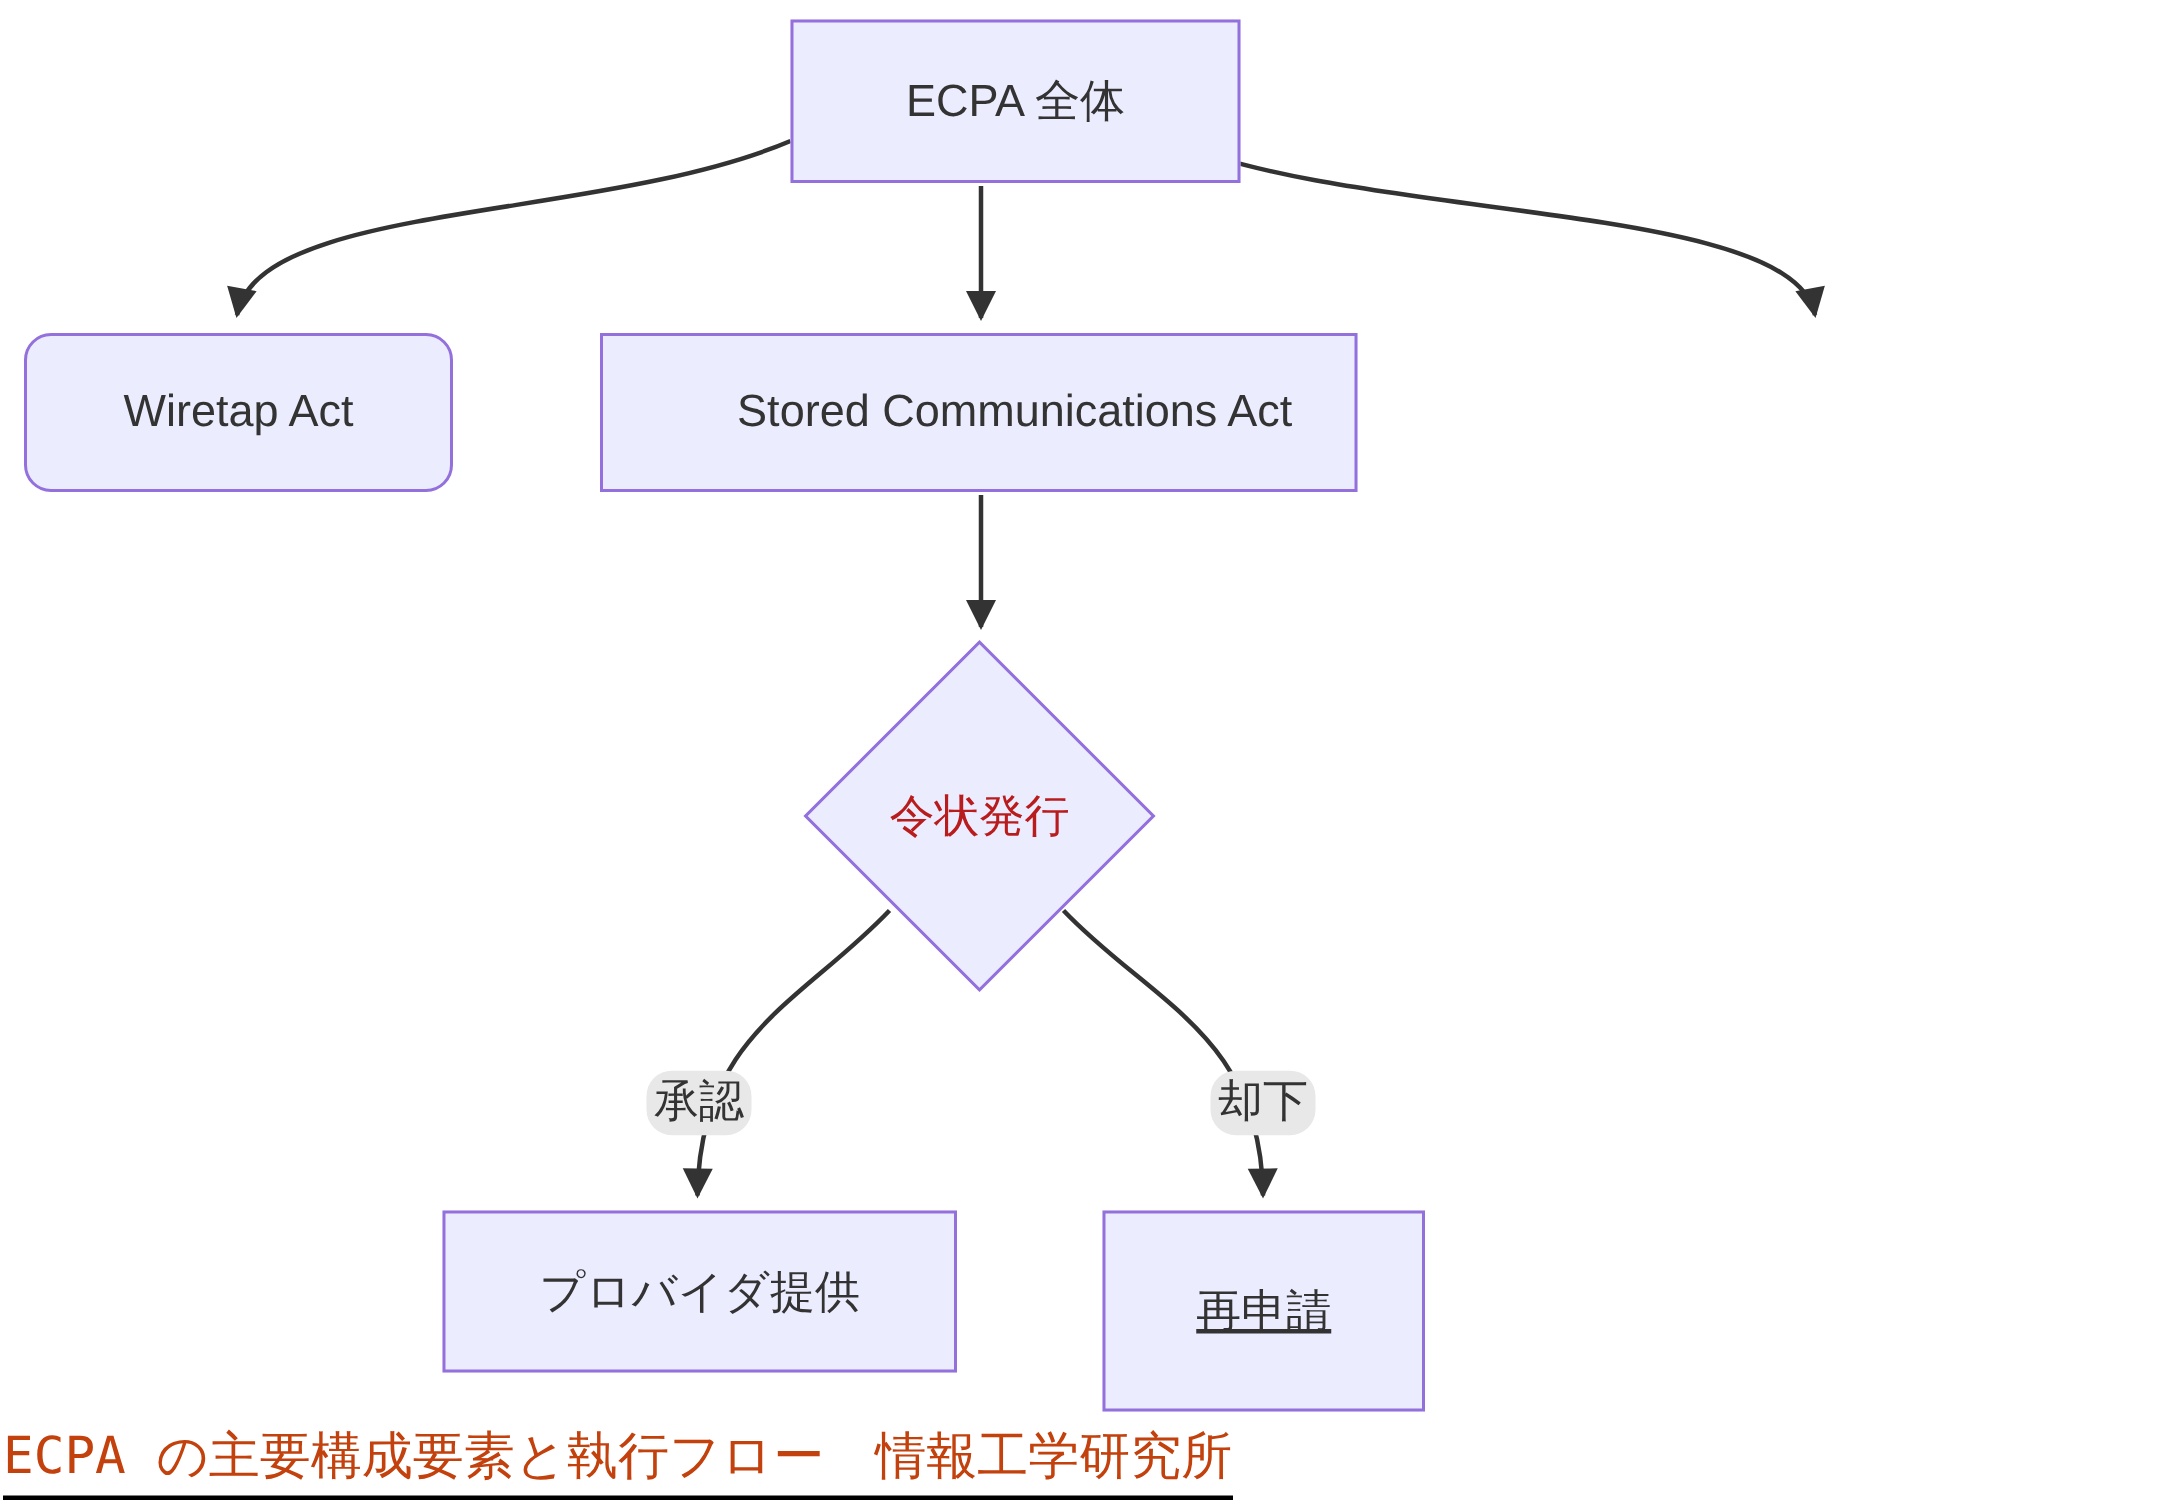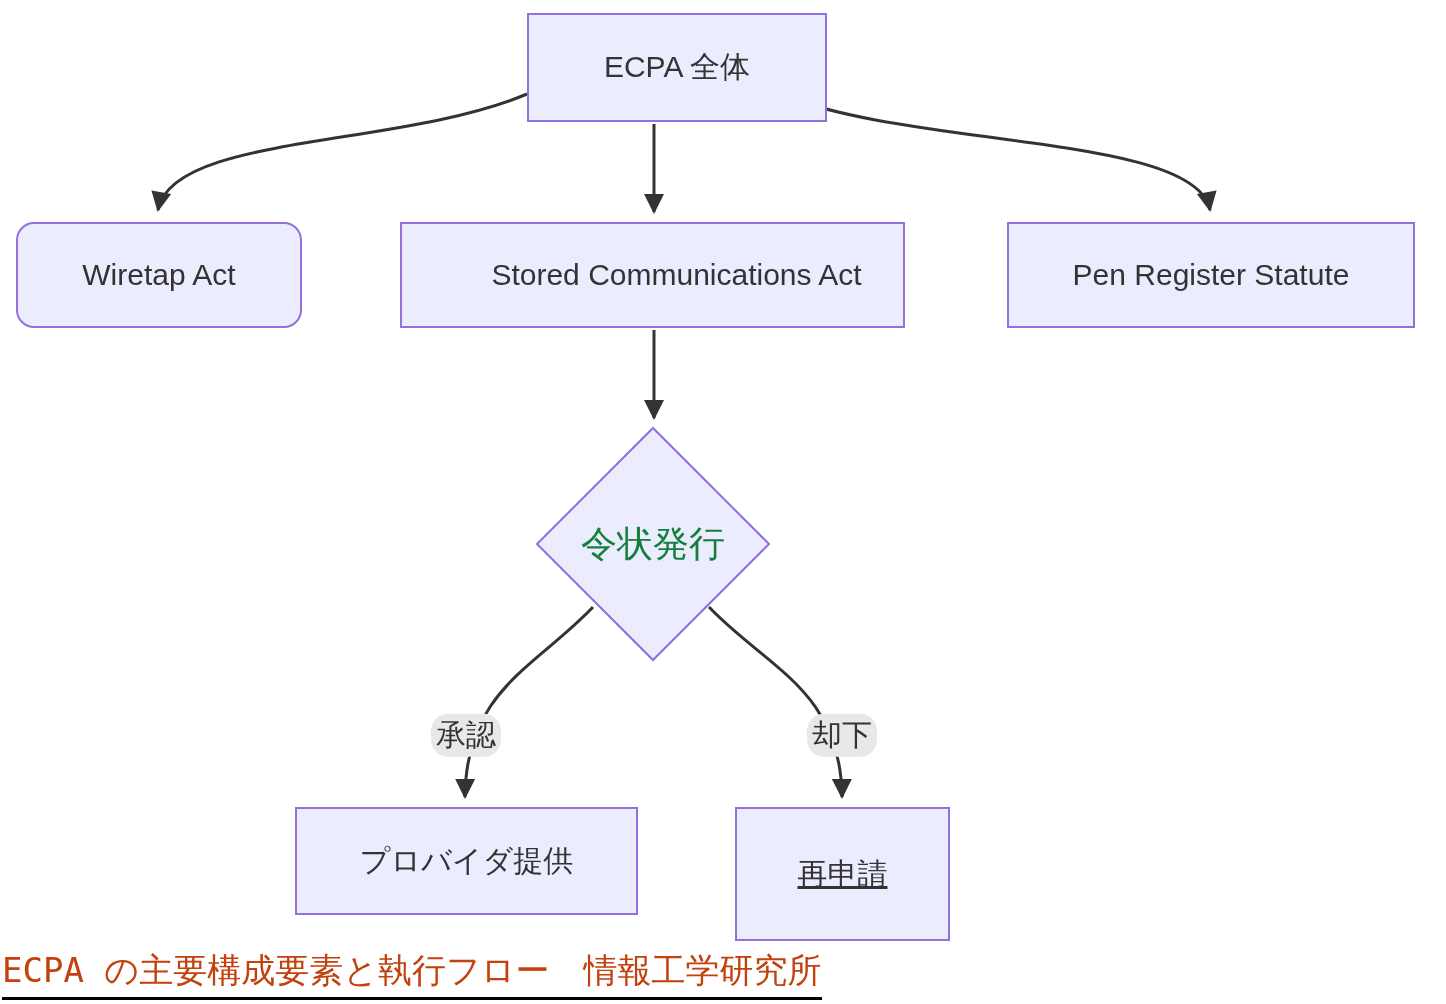--- a/index.html
+++ b/index.html
@@ -56,22 +56,22 @@
     background: #ECECFF;
     border: 2.5px solid #9370DB;
     transform: translate(-50%, -50%) rotate(45deg);
   }
   .diamond-label {
     position: absolute;
     left: 0; top: 0; right: 0; bottom: 0;
     display: flex;
     align-items: center;
     justify-content: center;
-    color: #15803d;
-    font-size: 36px;
+    color: #b91c1c;
+    font-size: 30px;
     white-space: nowrap;
   }
   .edge-label {
     position: absolute;
     transform: translate(-50%, -50%);
     background: #e8e8e8;
     color: #333333;
     font-size: 30px;
     line-height: 1.35;
     padding: 1px 5px;
@@ -115,23 +115,20 @@
   </div>
 
   <div class="node" style="left:16px; top:222px; width:286px; height:106px;border-radius:18px;">
     <span>Wiretap Act</span>
   </div>
 
   <div class="node" style="left:400px; top:222px; width:505px; height:106px;padding-left:48px;">
     <span>Stored Communications Act</span>
   </div>
 
-  <div class="node" style="left:1007px; top:222px; width:408px; height:106px;">
-    <span>Pen Register Statute</span>
-  </div>
 
   <div class="diamond-wrap">
     <div class="diamond-shape"></div>
     <div class="diamond-label">令状発行</div>
   </div>
 
   <div class="edge-label" style="left:466px; top:735px;">承認</div>
 
   <div class="edge-label" style="left:842px; top:735px;">却下</div>
 

